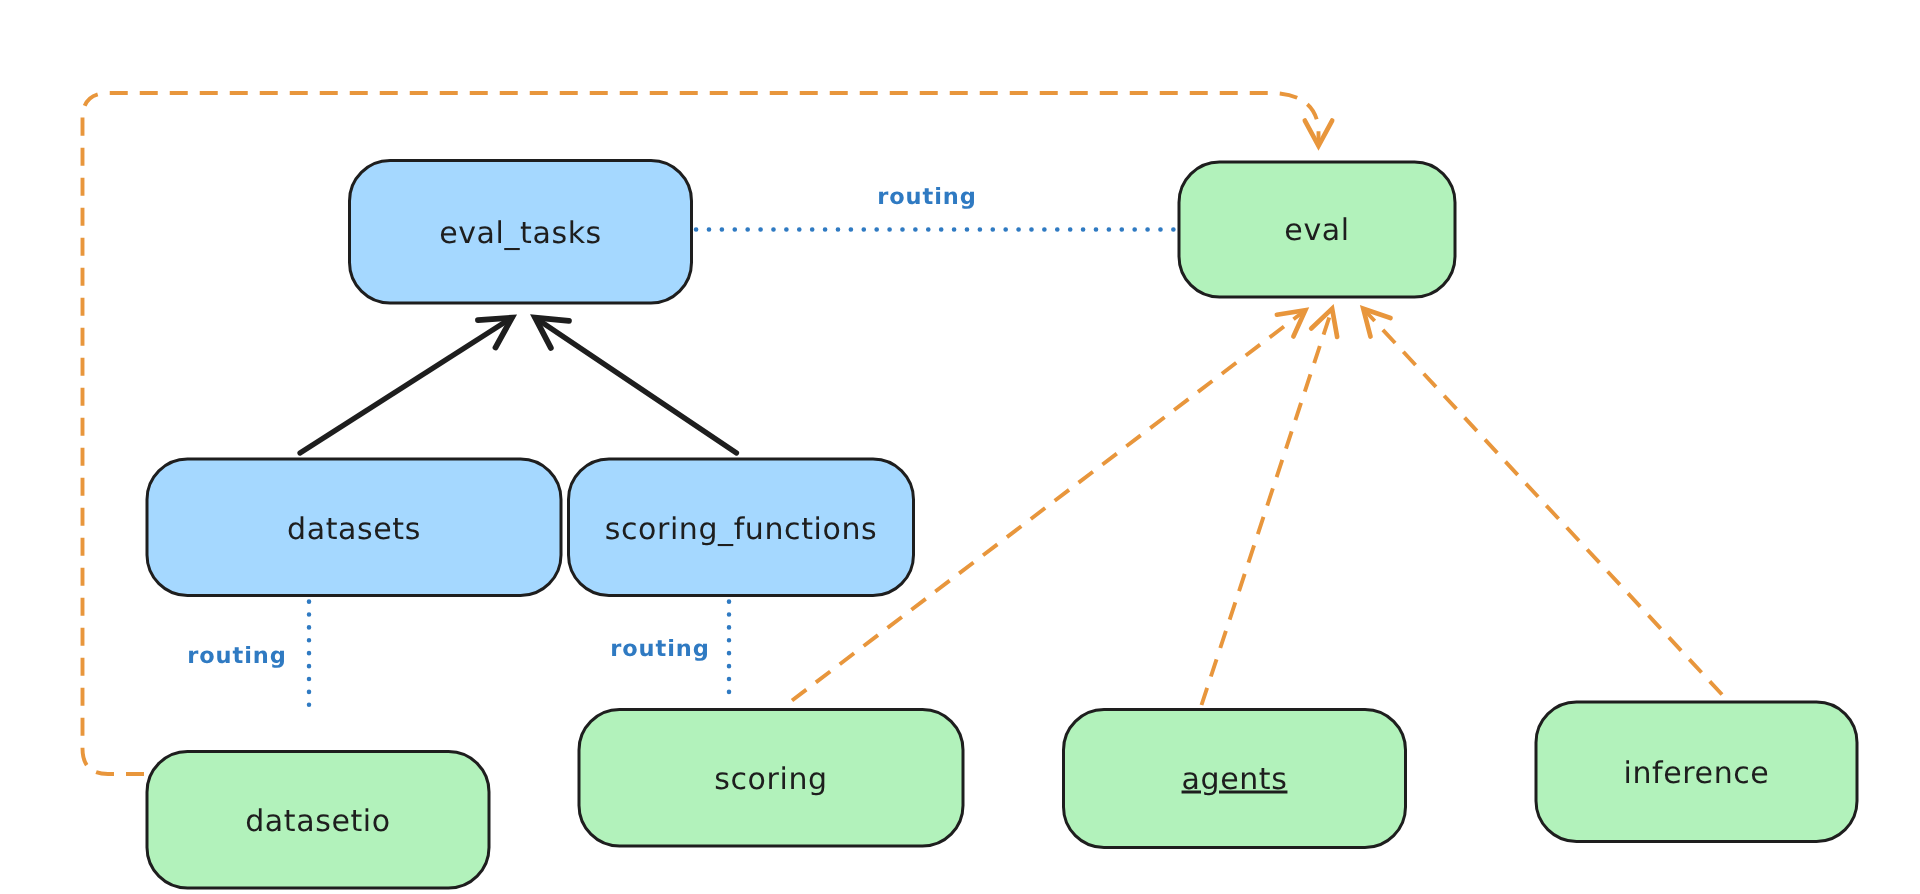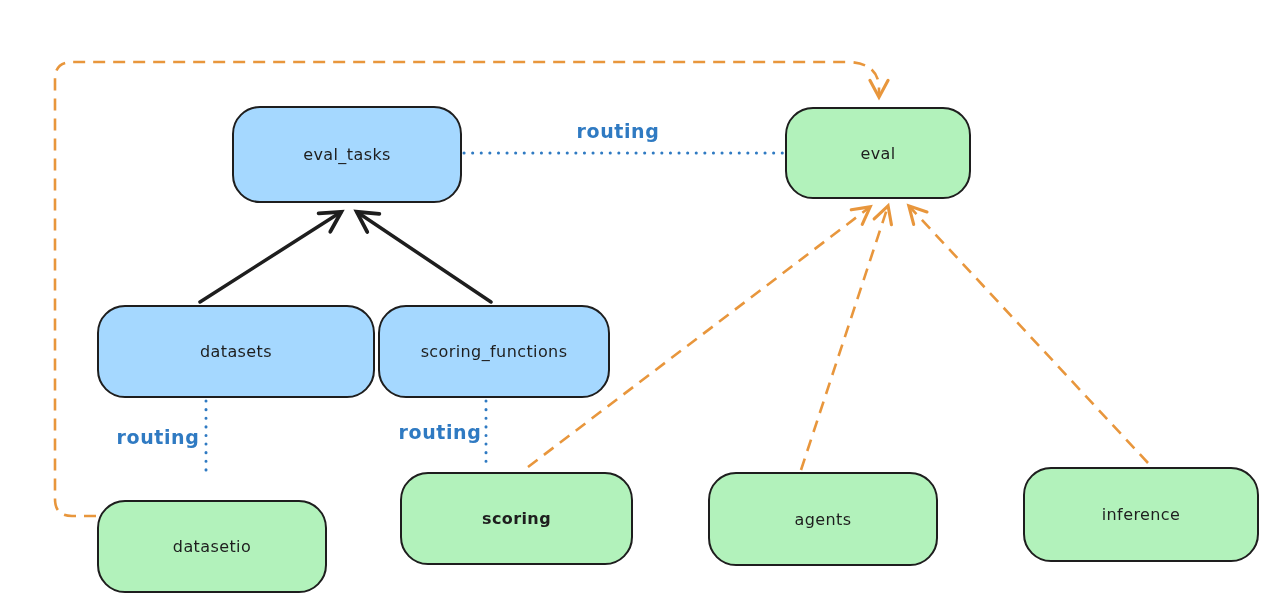--- a/index.html
+++ b/index.html
@@ -24,30 +24,30 @@
   }
   .node {
     position: absolute;
     box-sizing: border-box;
     border: 2.5px solid var(--stroke, #1e1e1e);
     border-radius: 28px;
     display: flex;
     align-items: center;
     justify-content: center;
     color: var(--stroke, #1e1e1e);
-    font-size: 16px;
+    font-size: 20px;
     letter-spacing: 0.4px;
   }
   .node.resource { background: var(--resource-fill, #a5d8ff); }
   .node.provider { background: var(--provider-fill, #b2f2bb); }
   .edge-label {
     position: absolute;
     transform: translate(-50%, -50%);
     color: var(--routing-blue, #2f7ac2);
-    font-size: 19px;
+    font-size: 15px;
     font-weight: 600;
     letter-spacing: 0.6px;
     white-space: nowrap;
   }
   .edge-black {
     fill: none;
     stroke: var(--stroke, #1e1e1e);
     stroke-width: 3.5;
     stroke-linecap: round;
   }
@@ -107,29 +107,29 @@
   </div>
 
   <div class="node resource" style="left:378px; top:305px; width:232px; height:93px;">
     <span>scoring_functions</span>
   </div>
 
   <div class="node provider" style="left:97px; top:500px; width:230px; height:93px;">
     <span>datasetio</span>
   </div>
 
-  <div class="node provider" style="left:400px; top:472px; width:233px; height:93px;font-weight:bold;">
+  <div class="node provider" style="left:385px; top:472px; width:258px; height:93px;">
     <span>scoring</span>
   </div>
 
-  <div class="node provider" style="left:708px; top:472px; width:230px; height:94px;">
+  <div class="node provider" style="left:708px; top:472px; width:230px; height:94px;text-decoration:underline;">
     <span>agents</span>
   </div>
 
-  <div class="node provider" style="left:1023px; top:467px; width:236px; height:95px;">
+  <div class="node provider" style="left:1023px; top:467px; width:216px; height:95px;">
     <span>inference</span>
   </div>
 
   <span class="edge-label" style="left:618px; top:131px;">routing</span>
   <span class="edge-label" style="left:158px; top:437px;">routing</span>
   <span class="edge-label" style="left:440px; top:432px;">routing</span>
 
 </div>
 
 </body></html>

